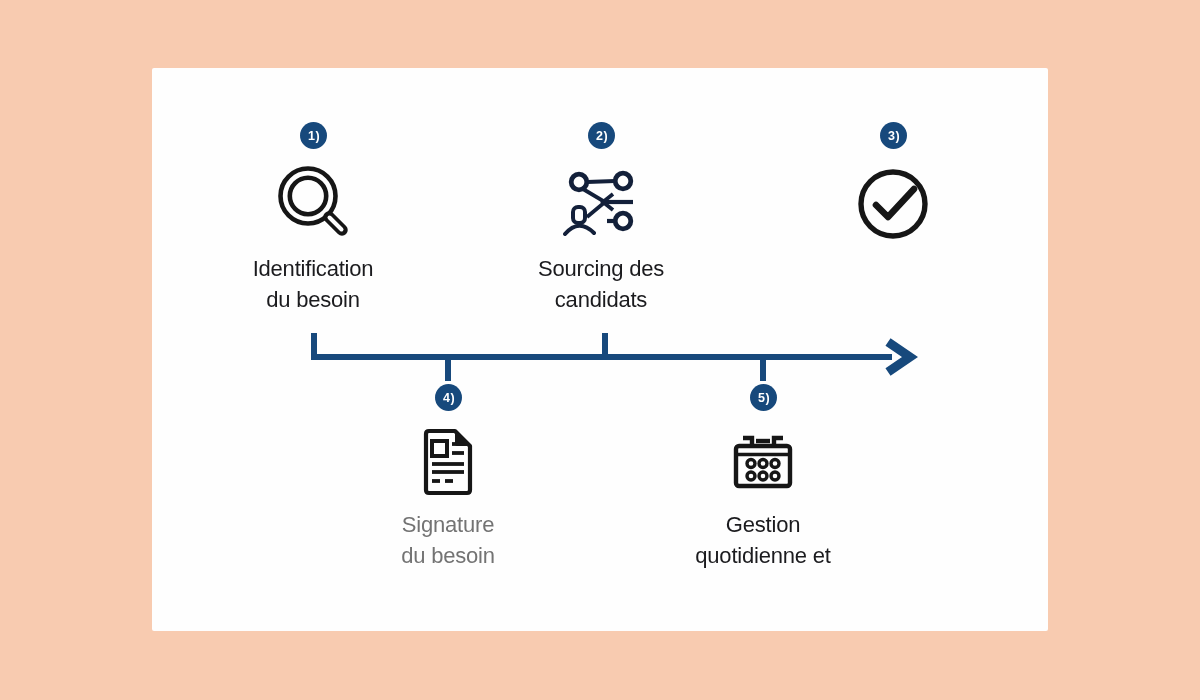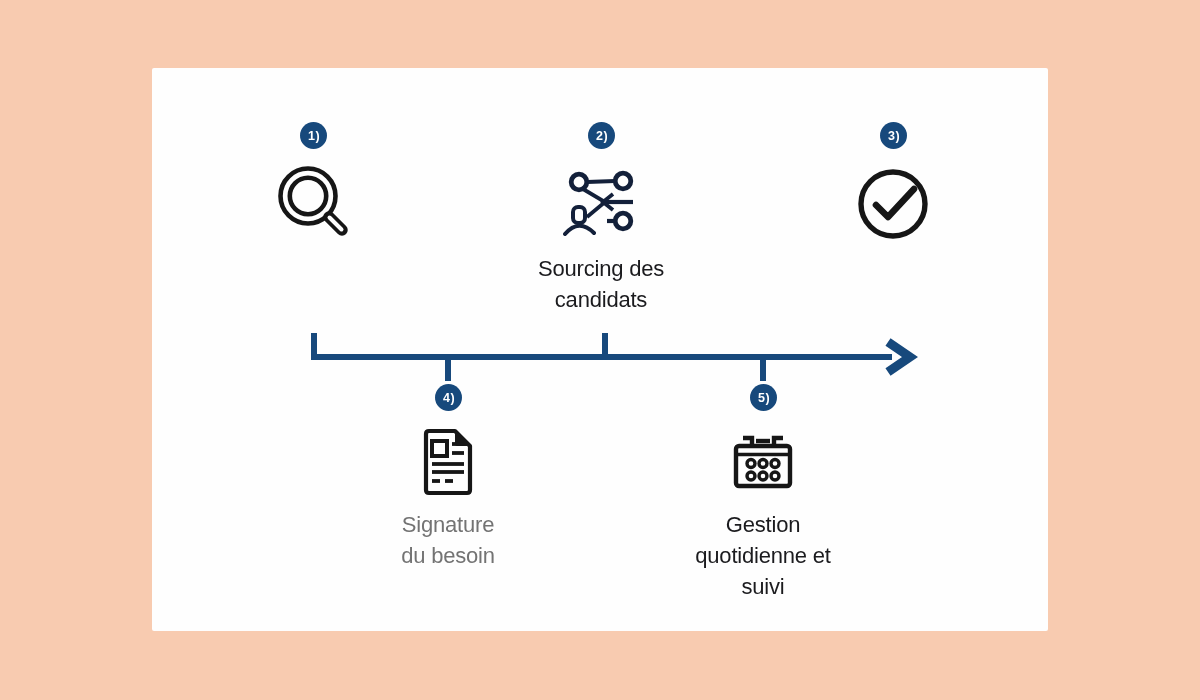--- a/index.html
+++ b/index.html
@@ -86,20 +86,24 @@
     <div class="step top" style="left:41px;">
       <div class="badge">1)</div>
       <div class="icon-box">
         <svg width="78" height="78" viewBox="0 0 78 78" fill="none">
           <circle cx="34" cy="32" r="27.5" stroke="#161616" stroke-width="4.6"></circle>
           <circle cx="34" cy="32" r="18.2" stroke="#161616" stroke-width="4.6"></circle>
           <line x1="55" y1="53" x2="68" y2="66" stroke="#161616" stroke-width="11.5" stroke-linecap="round"></line>
           <line x1="55.5" y1="53.5" x2="67.5" y2="65.5" stroke="#fefefe" stroke-width="4" stroke-linecap="round"></line>
         </svg>
       </div>
+      <div class="label">
+        <div>Identification</div>
+        <div>du besoin</div>
+      </div>
     </div>
 
     <div class="step top" style="left:329px;">
       <div class="badge">2)</div>
       <div class="icon-box">
         <svg width="76" height="66" viewBox="0 0 76 66" fill="none">
           <circle cx="16" cy="12" r="7.8" stroke="#13203a" stroke-width="4.8"></circle>
           <circle cx="60" cy="11" r="7.8" stroke="#13203a" stroke-width="4.8"></circle>
           <line x1="24" y1="12" x2="52" y2="11" stroke="#13203a" stroke-width="4.2"></line>
           <path d="M20,19 L42,32 L24,47" stroke="#13203a" stroke-width="3.8" fill="none"></path>
@@ -171,18 +175,17 @@
           <circle cx="31" cy="31.5" r="4" stroke="#161616" stroke-width="3.4"></circle>
           <circle cx="43" cy="31.5" r="4" stroke="#161616" stroke-width="3.4"></circle>
           <circle cx="19" cy="44" r="4" stroke="#161616" stroke-width="3.4"></circle>
           <circle cx="31" cy="44" r="4" stroke="#161616" stroke-width="3.4"></circle>
           <circle cx="43" cy="44" r="4" stroke="#161616" stroke-width="3.4"></circle>
         </svg>
       </div>
       <div class="label">
         <div>Gestion</div>
         <div>quotidienne et</div>
-        <div>suivi</div>
       </div>
     </div>
 
   </div>
 </div>
 
 </body></html>

